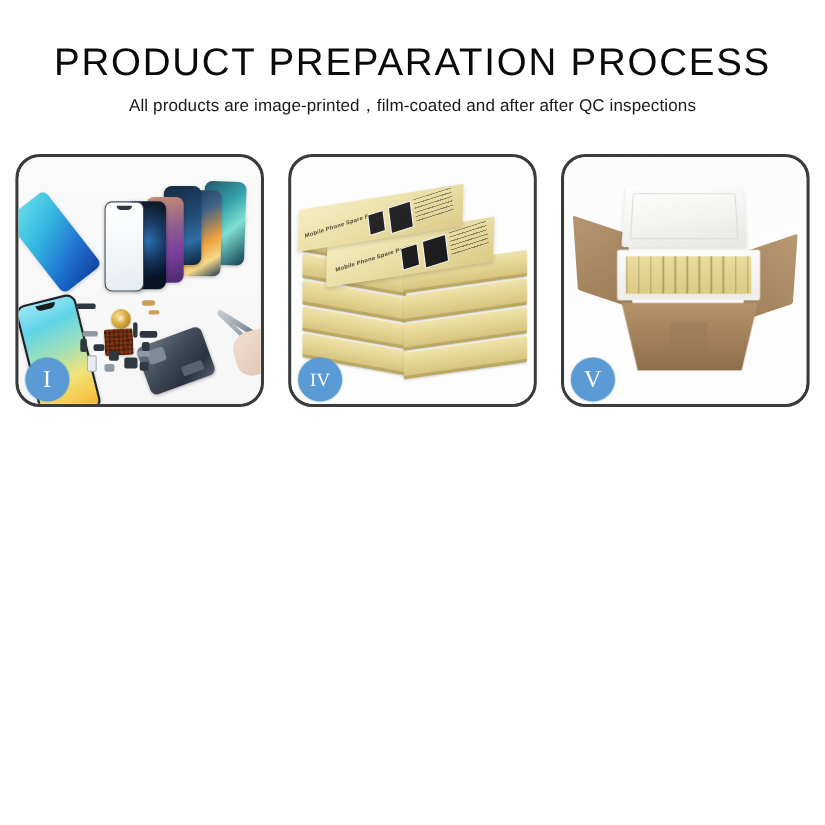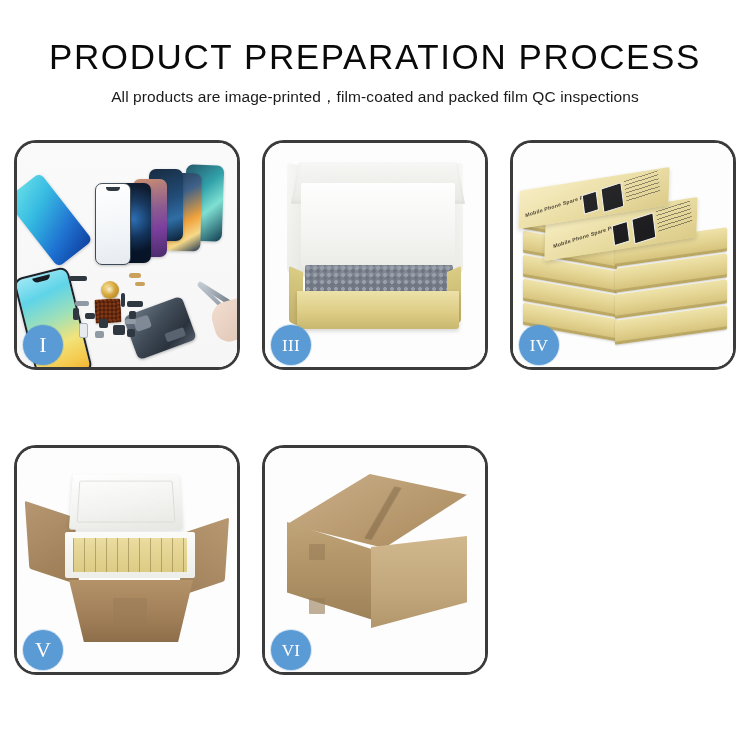--- a/index.html
+++ b/index.html
@@ -459,21 +459,21 @@
     background: linear-gradient(160deg, rgba(255,255,255,0.10) 0%, rgba(255,255,255,0) 45%);
   }
 </style>
 </head>
 <body>
 
 <div class="page">
 
   <div class="header">
     <div class="main-title">PRODUCT PREPARATION PROCESS</div>
-    <div class="sub-title">All products are image-printed，film-coated and packed film QC inspections</div>
+    <div class="sub-title">All products are image-printed，film-coated and after after QC inspections</div>
   </div>
 
   <div class="grid">
 
     <div class="panel">
       <div class="panel-inner">
         <div class="p1-bg"></div>
 
         <div class="phone-shape ph-cyan-back"></div>
         <div class="phone-shape ph-cyan"></div>
@@ -511,37 +511,20 @@
         <div class="tweezer2"></div>
         <div class="hand"></div>
         <div class="sheen"></div>
       </div>
       <div class="badge narrow">
         <span>I</span>
       </div>
     </div>
 
 
-    <div class="panel">
-      <div class="panel-inner">
-        <div class="p3-bg"></div>
-        <div class="box3-side-flapL"></div>
-        <div class="box3-side-flapR"></div>
-        <div class="box3-flap-back"></div>
-        <div class="box3-foam-white"></div>
-        <div class="box3-foam-grey"></div>
-        <div class="box3-left"></div>
-        <div class="box3-right"></div>
-        <div class="box3-front"></div>
-        <div class="sheen"></div>
-      </div>
-      <div class="badge wide">
-        <span>III</span>
-      </div>
-    </div>
 
     <div class="panel">
       <div class="panel-inner">
         <div class="p4-bg"></div>
         <div class="stack">
 
           <div class="kbox" style="top:52px;left:6px;width:94px;height:22px;transform:skewY(10deg);">
               <div class="edge"></div>
             </div>
           <div class="kbox" style="top:76px;left:6px;width:94px;height:22px;transform:skewY(10deg);">
@@ -603,30 +586,15 @@
         <div class="p5-rim"></div>
         <div class="p5-body"></div>
         <div class="p5-tape"></div>
         <div class="sheen"></div>
       </div>
       <div class="badge narrow">
         <span>V</span>
       </div>
     </div>
 
-    <div class="panel">
-      <div class="panel-inner">
-        <div class="p6-bg"></div>
-        <div class="c6-top"></div>
-        <div class="c6-seam2"></div>
-        <div class="c6-left"></div>
-        <div class="c6-right"></div>
-        <div class="c6-tape" style="top:96px;left:44px;width:16px;height:16px;"></div>
-        <div class="c6-tape" style="top:150px;left:44px;width:16px;height:16px;"></div>
-        <div class="sheen"></div>
-      </div>
-      <div class="badge wide">
-        <span>VI</span>
-      </div>
-    </div>
 
   </div>
 </div>
 
 </body></html>

